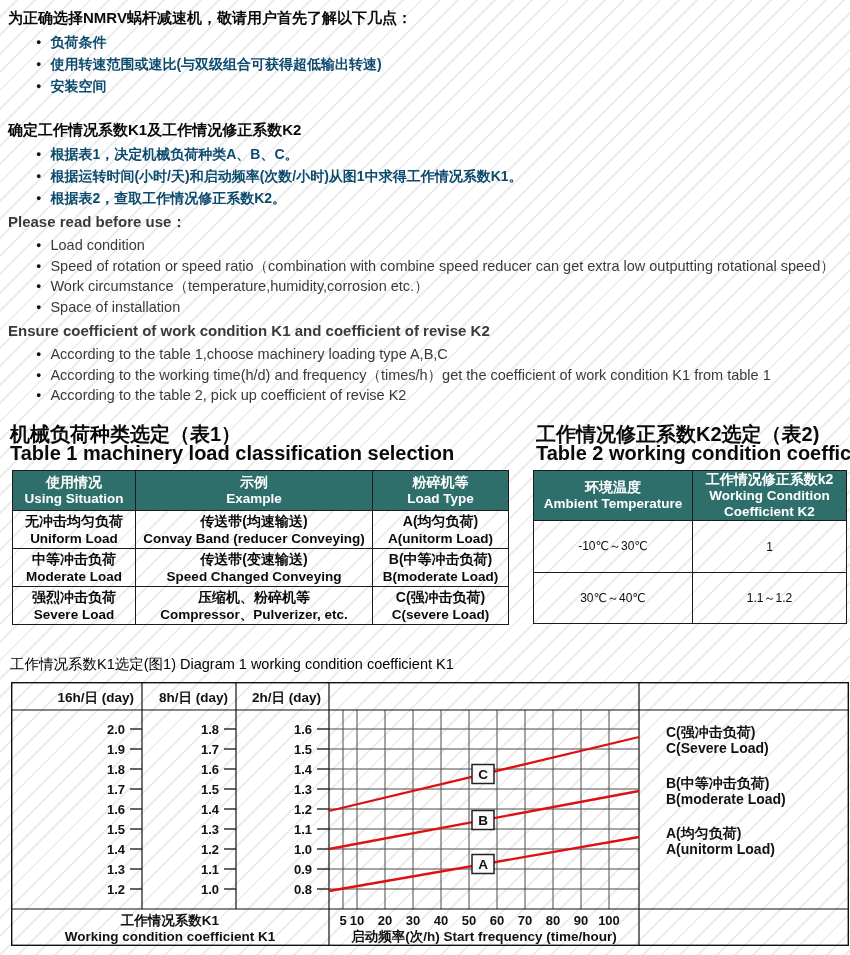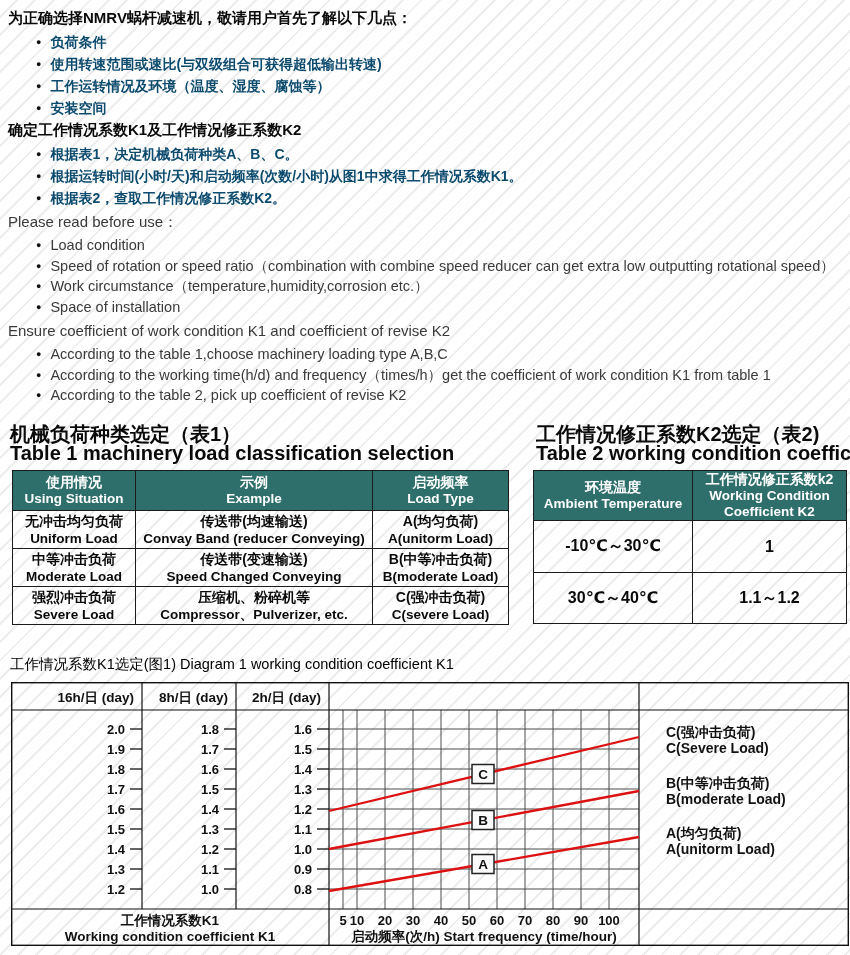--- a/index.html
+++ b/index.html
@@ -5,50 +5,49 @@
   html,body{margin:0;padding:0}
   body{
     width:850px;height:955px;position:relative;overflow:hidden;
     font-family:"Liberation Sans","DejaVu Sans",sans-serif;
     background:repeating-linear-gradient(135deg,#ffffff 0 11px,#ededed 11px 13px);
     color:#0a0a0a;
   }
   .sec{position:absolute;left:8px;width:836px}
   .sec-title{font-size:15px;line-height:18px;white-space:nowrap}
   .zh .sec-title{font-weight:700;color:#0a0a0a}
-  .en .sec-title{font-weight:400;color:#3a3a3a}
+  .en .sec-title{font-weight:700;color:#3a3a3a}
   ul.blist{list-style:none;margin:5px 0 0 0;padding:0 0 0 28px}
   ul.blist li{white-space:nowrap;position:relative}
   ul.blist li::before{content:"●";font-size:9px;margin-right:9px;position:relative;top:-2px;color:#111}
   .zh ul.blist li{font-size:14px;font-weight:700;line-height:20px;color:#0c4a6e}
   .en ul.blist li{font-size:14.5px;font-weight:400;line-height:18.6px;color:#3a3a3a}
 
   .tbl-title{position:absolute;font-size:20px;font-weight:700;line-height:19px;color:#0a0a0a;white-space:nowrap}
 
   table{position:absolute;border-collapse:collapse;table-layout:fixed}
   td,th{border:1.5px solid #1b1b1b;text-align:center;vertical-align:middle;padding:0;overflow:hidden}
   th{background:#2e6f6c;color:#ffffff;font-weight:700}
   .hzh{font-size:14px;line-height:17px;font-weight:700}
   .hen{font-size:13.5px;line-height:16px;font-weight:700}
   .czh{font-size:14px;line-height:17px;font-weight:700}
   .cen{font-size:13.5px;line-height:17px;font-weight:700}
-  .cval{font-size:16px;font-weight:700}
+  .cval{font-size:12px;font-weight:400}
 
   #diagram-title{position:absolute;left:10px;top:655px;font-size:14.5px;font-weight:400;white-space:nowrap;color:#000000}
   #k1-diagram-wrap{position:absolute;left:11px;top:682px;width:838px;height:264px}
 </style>
 </head>
 <body>
 
 <div class="sec zh" style="top:9px">
   <div class="sec-title">为正确选择NMRV蜗杆减速机，敬请用户首先了解以下几点：</div>
   <ul class="blist">
     <li>负荷条件</li>
     <li>使用转速范围或速比(与双级组合可获得超低输出转速)</li>
-    <li>工作运转情况及环境（温度、湿度、腐蚀等）</li>
     <li>安装空间</li>
   </ul>
 </div>
 
 <div class="sec zh" style="top:121px">
   <div class="sec-title">确定工作情况系数K1及工作情况修正系数K2</div>
   <ul class="blist">
     <li>根据表1，决定机械负荷种类A、B、C。</li>
     <li>根据运转时间(小时/天)和启动频率(次数/小时)从图1中求得工作情况系数K1。</li>
     <li>根据表2，查取工作情况修正系数K2。</li>
@@ -94,21 +93,21 @@
     <tr style="height:40px">
       <th>
         <div class="hzh">使用情况</div>
         <div class="hen">Using Situation</div>
       </th>
       <th>
         <div class="hzh">示例</div>
         <div class="hen">Example</div>
       </th>
       <th>
-        <div class="hzh">启动频率</div>
+        <div class="hzh">粉碎机等</div>
         <div class="hen">Load Type</div>
       </th>
     </tr>
   </thead>
   <tbody>
     <tr style="height:38px">
       <td>
         <div class="czh">无冲击均匀负荷</div>
         <div class="cen">Uniform Load</div>
       </td>

